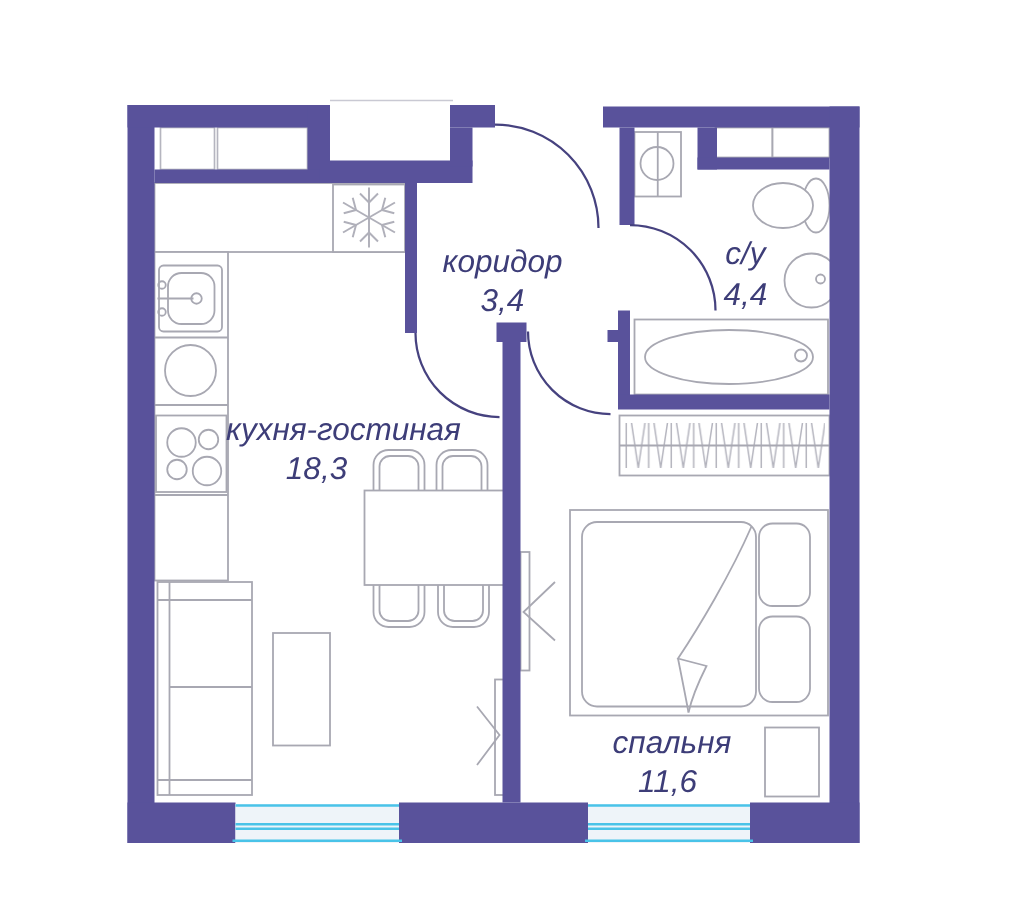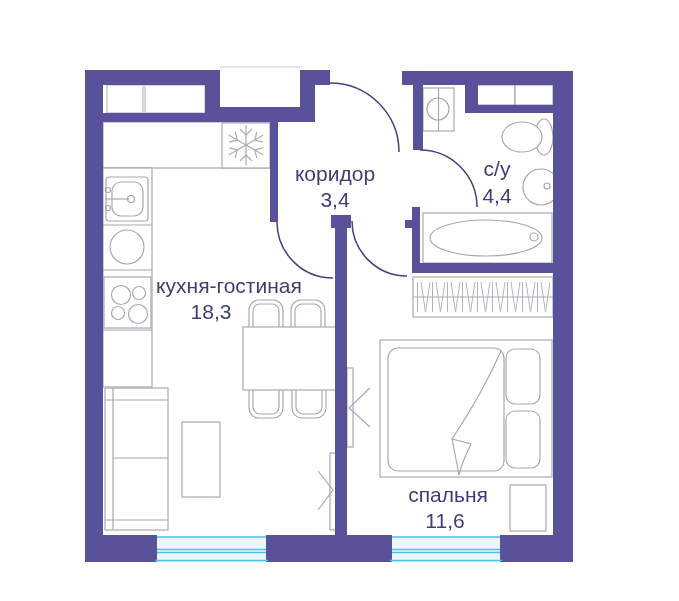--- a/index.html
+++ b/index.html
@@ -1,16 +1,16 @@
 <!DOCTYPE html>
 <html><head>
 <meta charset="utf-8">
 <style>
   html,body{margin:0;padding:0;background:#ffffff;}
-  .stage{position:relative;width:679px;height:601px;background:#ffffff;overflow:hidden;}
+  .stage{position:relative;width:679px;height:601px;background:#ffffff;overflow:hidden;font-style:italic;}
   svg{display:block;}
   .w   {fill:#59529b;stroke:none;}
   .fx  {fill:#ffffff;stroke:#a8a8b2;stroke-width:1.2;}
   .ln  {fill:none;stroke:#a8a8b2;stroke-width:1.2;}
   .lt  {fill:none;stroke:#c9c9d3;stroke-width:1;}
   .nr  {fill:#ffffff;stroke:#b5b5bf;stroke-width:1.1;}
   .arc {fill:none;stroke:#46427f;stroke-width:1.5;}
   .sf  {fill:none;stroke:#b0b0ba;stroke-width:1.3;}
   .hg  {fill:none;stroke:#b3b3bd;stroke-width:1;}
   .win {fill:#eef4f9;stroke:none;}

